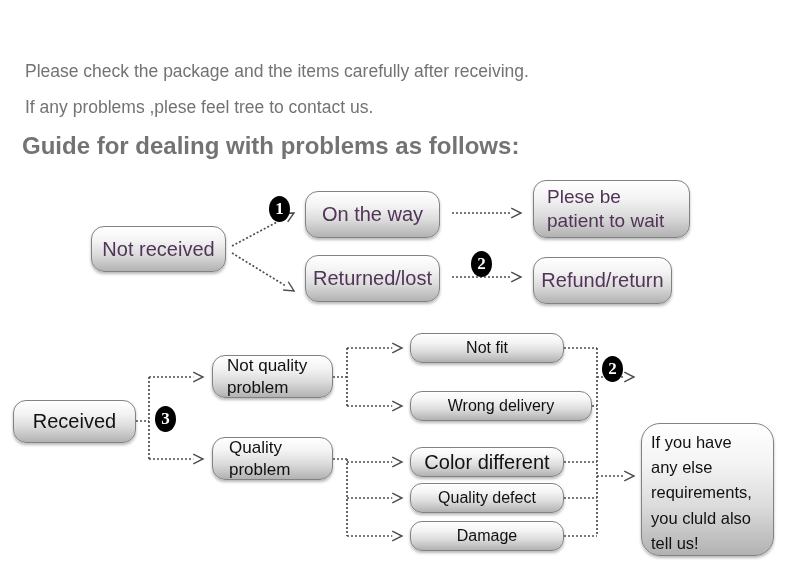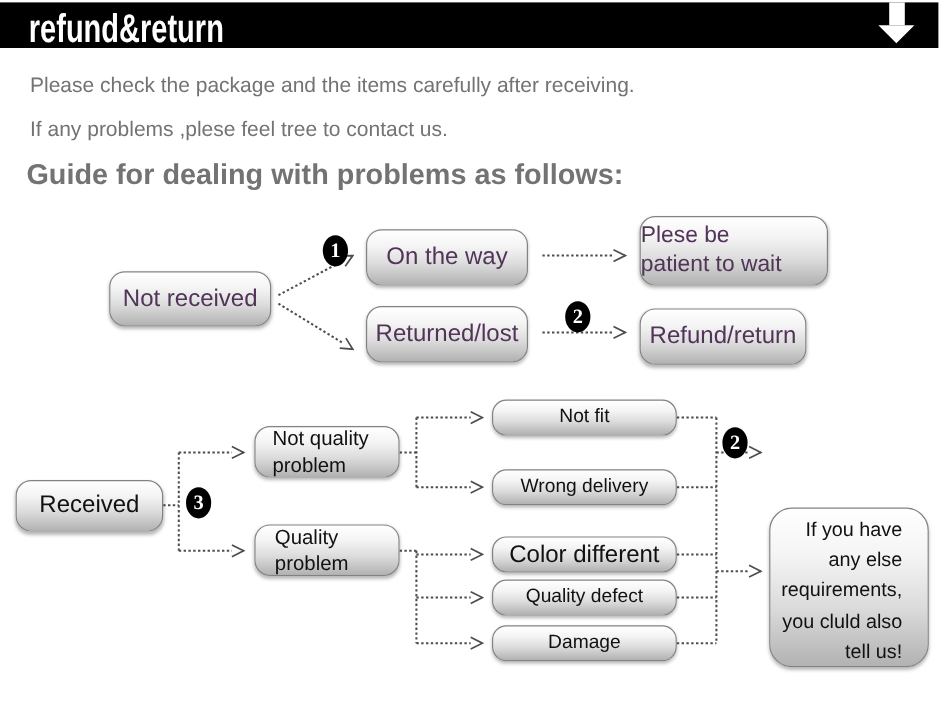--- a/index.html
+++ b/index.html
@@ -34,54 +34,51 @@
   .purple{color:#513457;font-size:20px;}
   .preline{white-space:pre-line;}
   .left{justify-content:flex-start;text-align:left;}
   .r-sm{border-radius:12px;}
   .r-lg{border-radius:19px;}
 
   
   .b-not-received{left:91px;top:226px;width:135px;height:46px;}
   .b-on-the-way{left:305px;top:191px;width:135px;height:47px;}
   .b-returned-lost{left:305px;top:255px;width:135px;height:47px;}
-  .b-plese-be{left:533px;top:180px;width:157px;height:58px;font-size:19px;}
+  .b-plese-be{left:533px;top:180px;width:157px;height:58px;font-size:19px;padding-left:13px;}
   .b-refund-return{left:533px;top:257px;width:139px;height:47px;}
   .b-received{left:13px;top:400px;width:123px;height:43px;font-size:20px;}
   .b-not-quality{left:212px;top:355px;width:121px;height:43px;padding-left:14px;}
   .b-quality{left:212px;top:437px;width:121px;height:43px;padding-left:16px;}
   .b-not-fit{left:410px;top:333px;width:154px;height:30px;font-size:16px;}
-  .b-wrong-delivery{left:410px;top:391px;width:154px;height:30px;font-size:16px;text-align:center;}
+  .b-wrong-delivery{left:410px;top:391px;width:182px;height:30px;font-size:16px;text-align:center;}
   .b-color-different{left:410px;top:447px;width:154px;height:30px;font-size:20px;}
   .b-quality-defect{left:410px;top:483px;width:154px;height:30px;font-size:16px;}
   .b-damage{left:410px;top:521px;width:154px;height:30px;font-size:16px;}
   .b-resen{left:642px;top:341px;width:125px;height:65px;text-align:center;}
   .b-if-you-have{left:641px;top:423px;width:133px;height:133px;font-size:16.5px;
-                 padding-left:9px;line-height:1.53;align-items:flex-start;padding-top:6px;text-align:right;}
+                 padding-left:9px;line-height:1.53;align-items:flex-start;padding-top:6px;}
 
   
   .badge{position:absolute;width:21px;height:26px;border-radius:50%;background:#000;color:#fff;
          display:flex;align-items:center;justify-content:center;
          font-size:17px;font-weight:bold;font-family:"Liberation Serif",serif;}
   .badge-1{left:269px;top:196px;}
   .badge-2a{left:471px;top:251px;}
   .badge-3{left:155px;top:406px;}
   .badge-2b{left:602px;top:356px;}
 
   svg.connectors{position:absolute;left:0;top:0;width:790px;height:585px;pointer-events:none;}
   svg .dot{stroke:#4d4d4d;stroke-width:1.7;fill:none;stroke-dasharray:2 2;}
 </style>
 </head>
 <body>
 
 <div id="page">
 
-  <div class="banner">
-    <div class="banner-title">refund&amp;return</div>
-  </div>
   <div class="down-arrow">
     <div class="shaft"></div>
     <div class="head"></div>
   </div>
 
   <div class="intro-line line1">Please check the package and the items carefully after receiving.</div>
   <div class="intro-line line2">If any problems ,plese feel tree to contact us.</div>
   <div class="guide-heading">Guide for dealing with problems as follows:</div>
 
   <svg class="connectors" viewBox="0 0 790 585">

